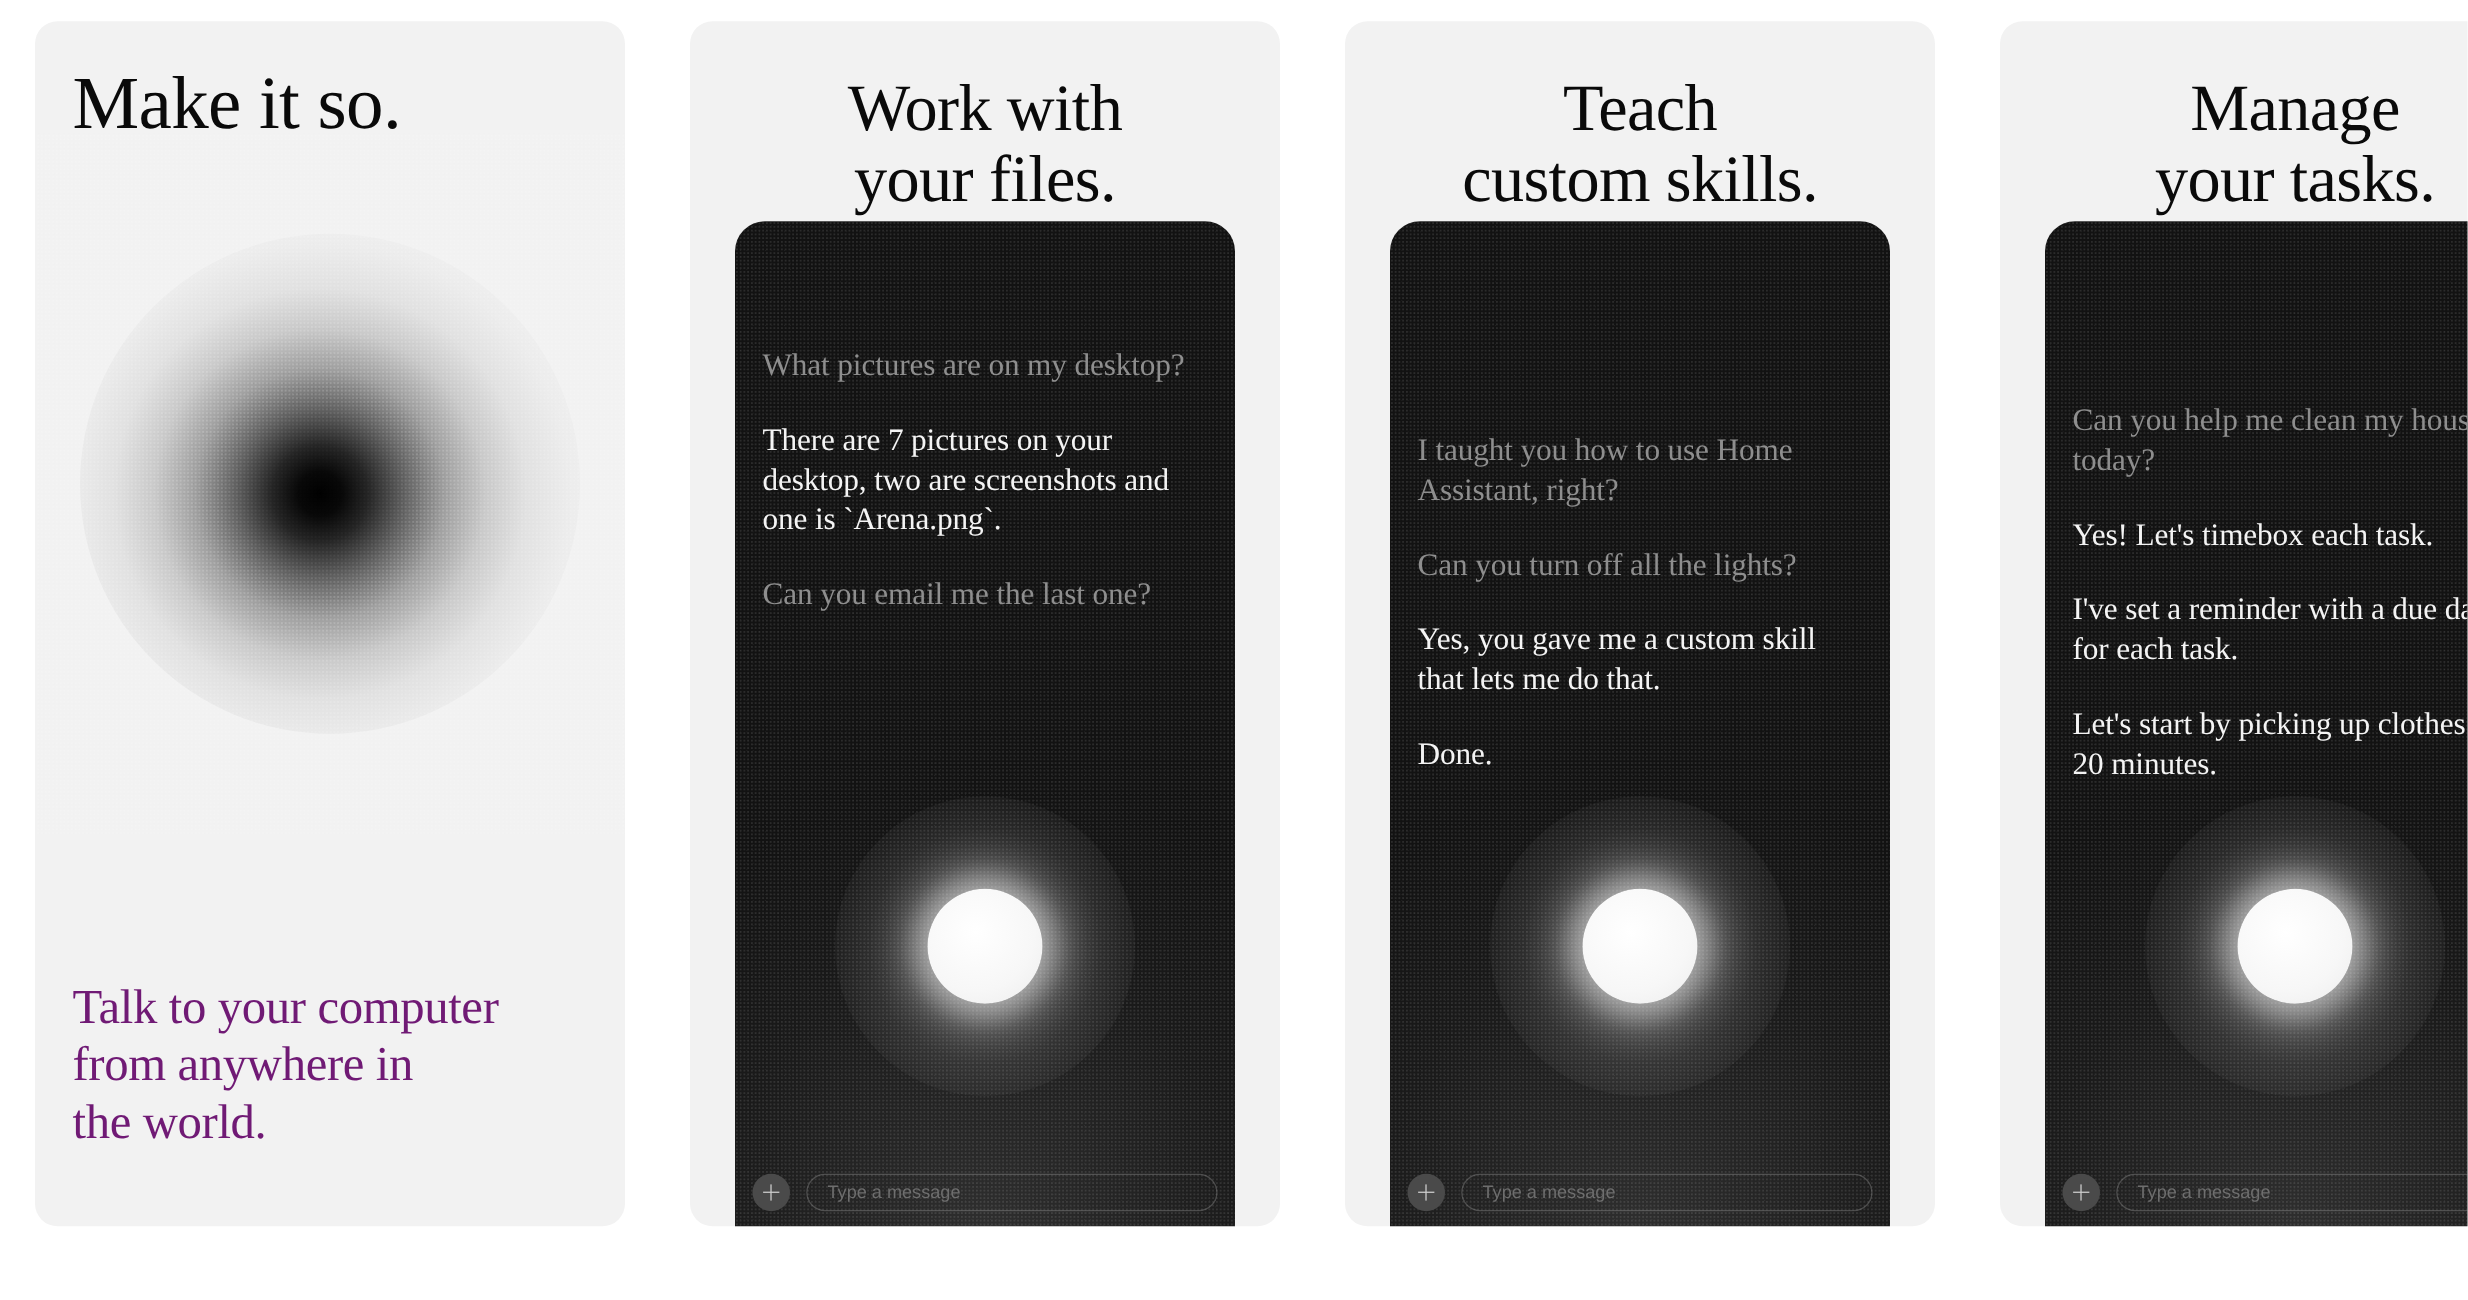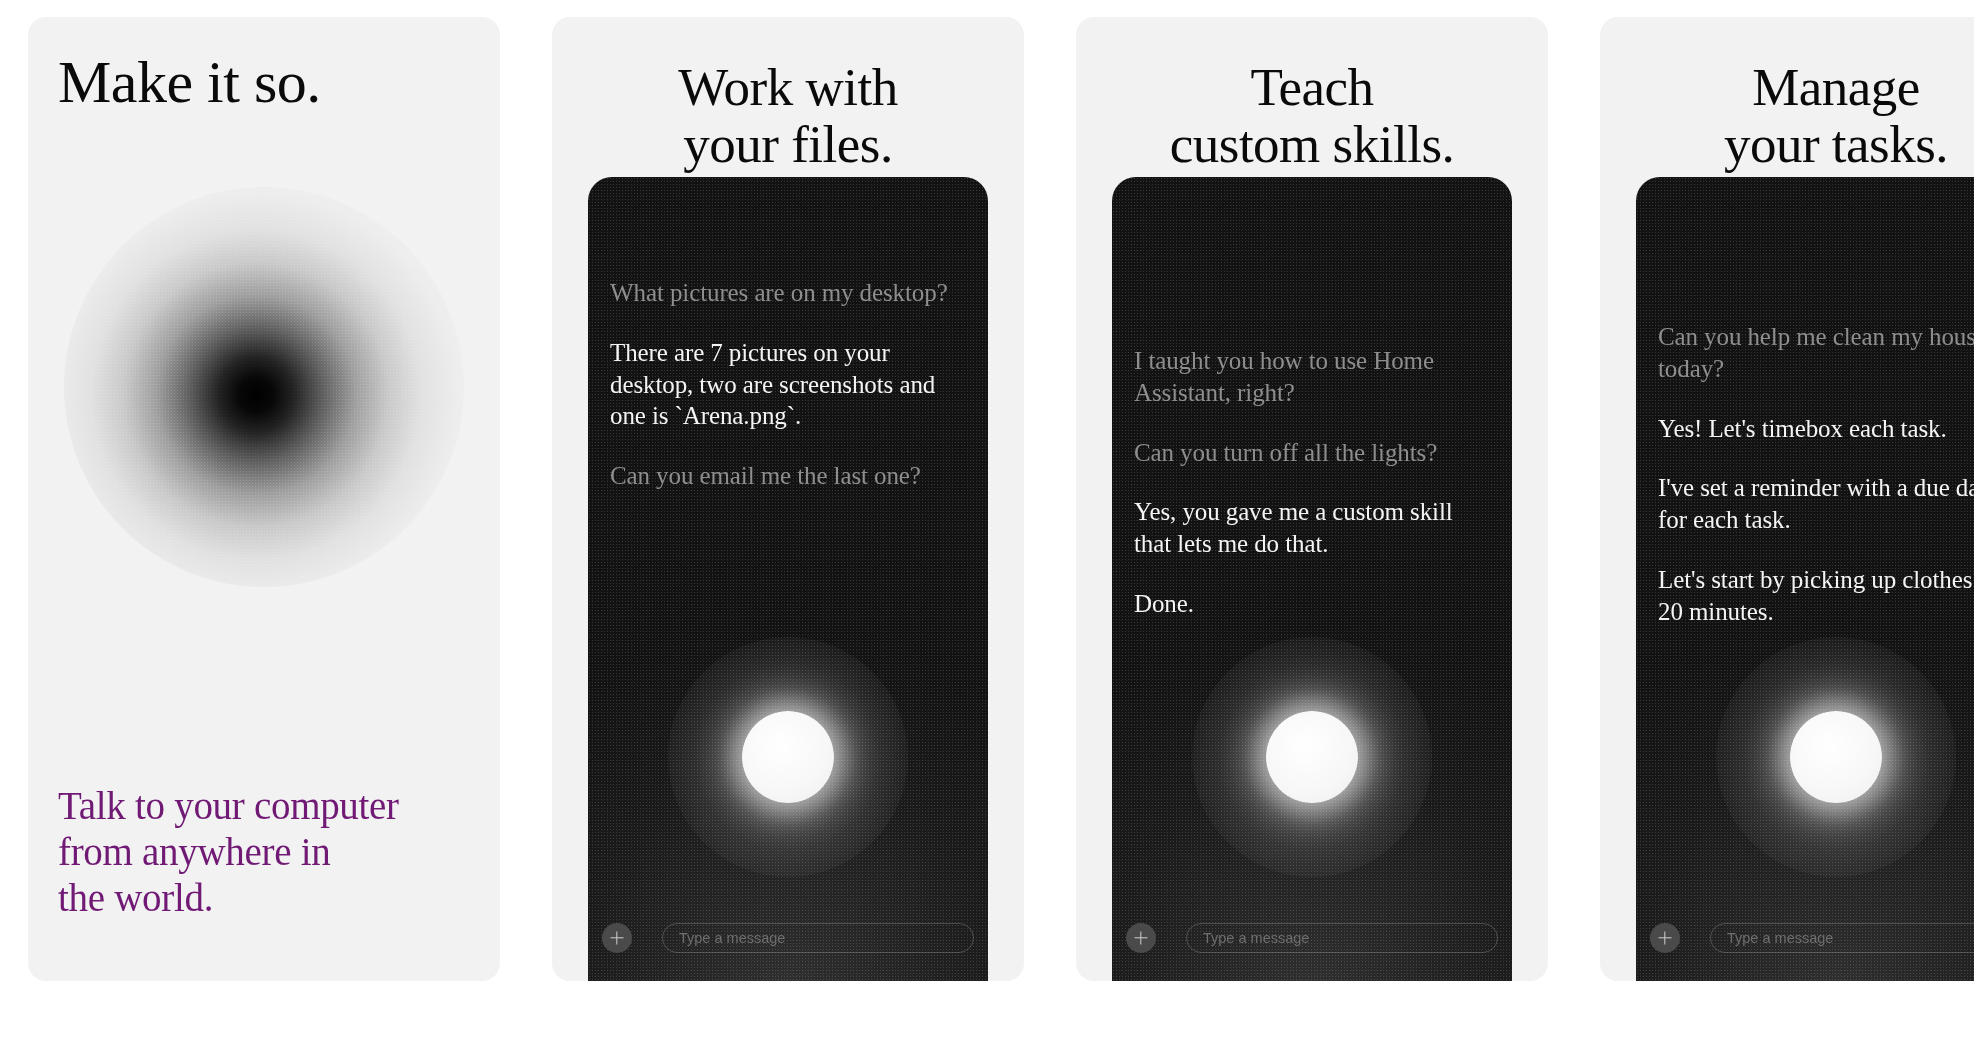--- a/index.html
+++ b/index.html
@@ -211,24 +211,24 @@
 
   
   .chat.offset-mid  { top: 120px; }
   .chat.offset-low  { top: 96px; }
 
   
   .composer {
     position: absolute;
     left: 14px;
     right: 14px;
-    bottom: 36px;
+    bottom: 20px;
     display: flex;
     align-items: center;
-    gap: 30px;
+    gap: 13px;
     justify-content: flex-end;
   }
 
   .plus-btn {
     flex: 0 0 auto;
     width: 30px;
     height: 30px;
     border-radius: 50%;
     background: #4a4a4a;
     position: relative;

